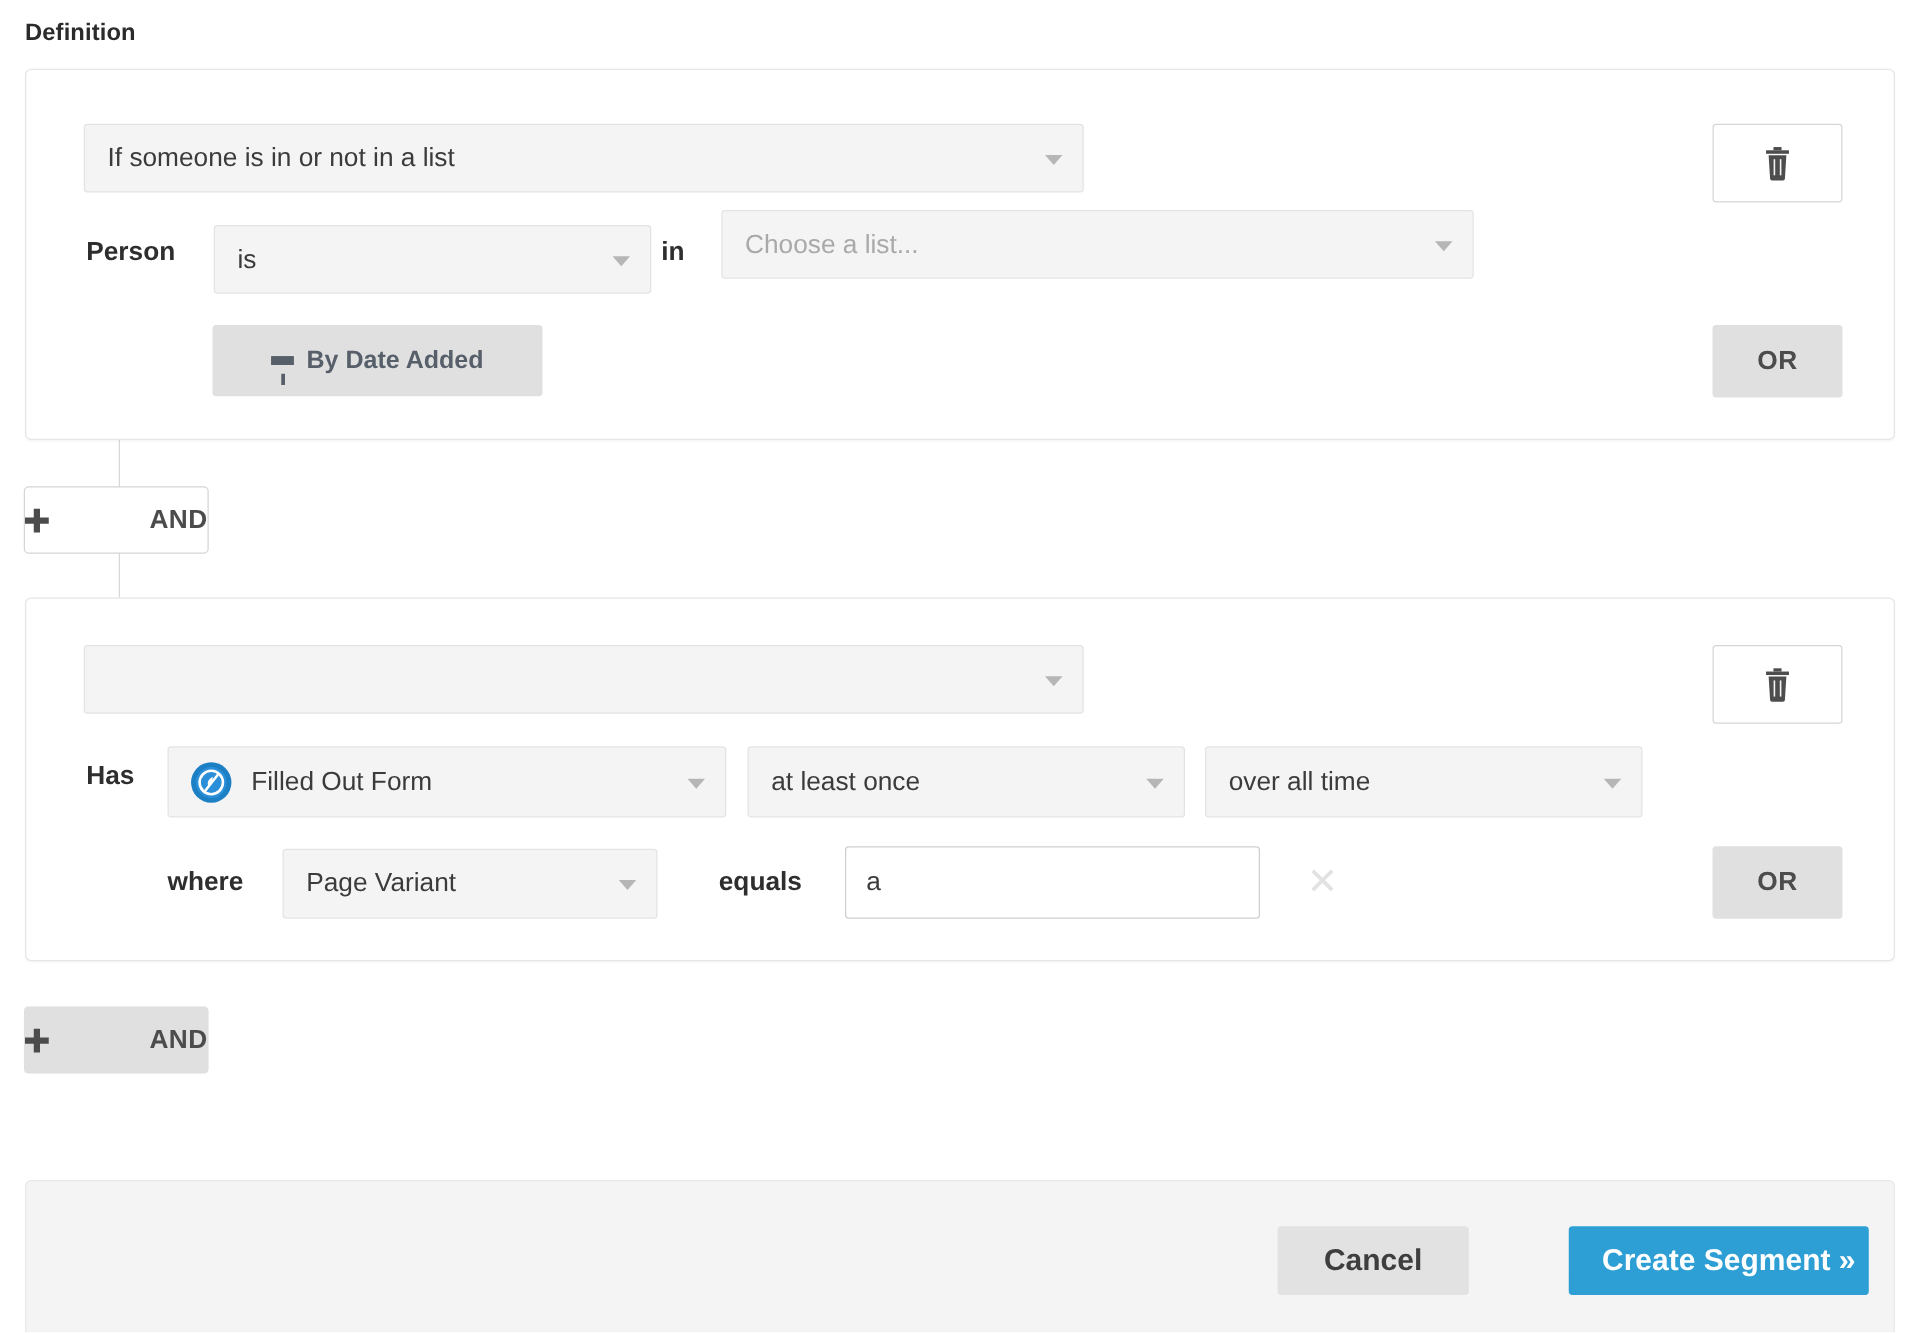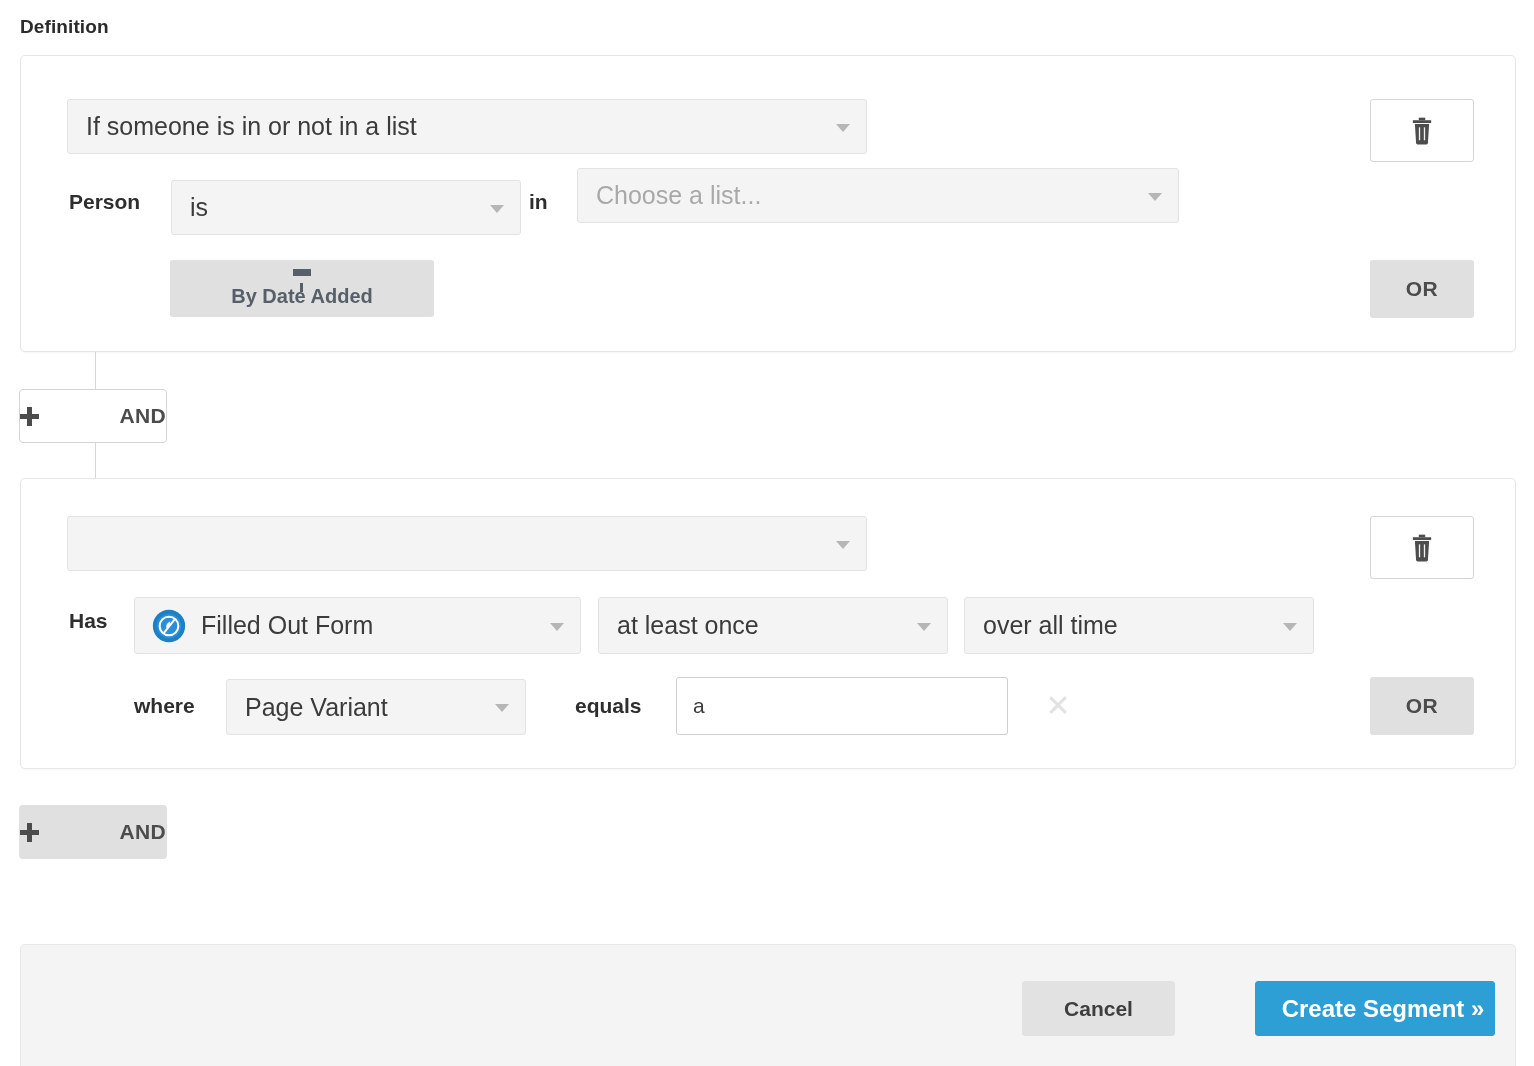--- a/index.html
+++ b/index.html
@@ -46,21 +46,21 @@
 
   
   .sel {
     position: absolute;
     background: #f4f4f4;
     border: 1px solid #e3e3e3;
     border-radius: 3px;
     display: flex;
     align-items: center;
     color: #3b3b3b;
-    font-size: 25px;
+    font-size: 21px;
     padding-left: 18px;
     padding-right: 40px;
     white-space: nowrap;
     overflow: hidden;
   }
   .sel.placeholder { color: #a9a9a9; }
   .caret {
     position: absolute;
     right: 16px;
     top: 50%;
@@ -97,21 +97,21 @@
     border-radius: 3px;
     display: flex;
     align-items: center;
     justify-content: center;
     gap: 9px;
     font-size: 20px;
     font-weight: 700;
     color: #57606a;
     white-space: nowrap;
   }
-  .c1-bydate { left: 149px; top: 204px; width: 264px; height: 57px; flex-direction: column; }
+  .c1-bydate { left: 149px; top: 204px; width: 264px; height: 57px; }
   .funnel {
     display: inline-block;
     width: 0; height: 0;
     border-left: 9px solid #57606a;
     border-right: 9px solid #57606a;
     border-top: 7px solid #57606a;
     position: relative;
     margin-right: 1px;
   }
   .funnel:after {
@@ -235,21 +235,21 @@
     border-radius: 5px 5px 0 0;
   }
   .btn-cancel {
     position: absolute;
     right: 340px; top: 36px;
     width: 153px; height: 55px;
     background: #e2e2e2;
     border: 1px solid #e2e2e2;
     border-radius: 3px;
     display: flex; align-items: center; justify-content: center;
-    font-size: 21px; font-weight: 700; color: #3e3e3e;
+    font-size: 24px; font-weight: 700; color: #3e3e3e;
   }
   .btn-create {
     position: absolute;
     right: 20px; top: 36px;
     width: 240px; height: 55px;
     background: #2e9fd4;
     border: 1px solid #2e9fd4;
     border-radius: 3px;
     display: flex; align-items: center; justify-content: center;
     font-size: 24px; font-weight: 700; color: #ffffff; padding-left: 16px;

